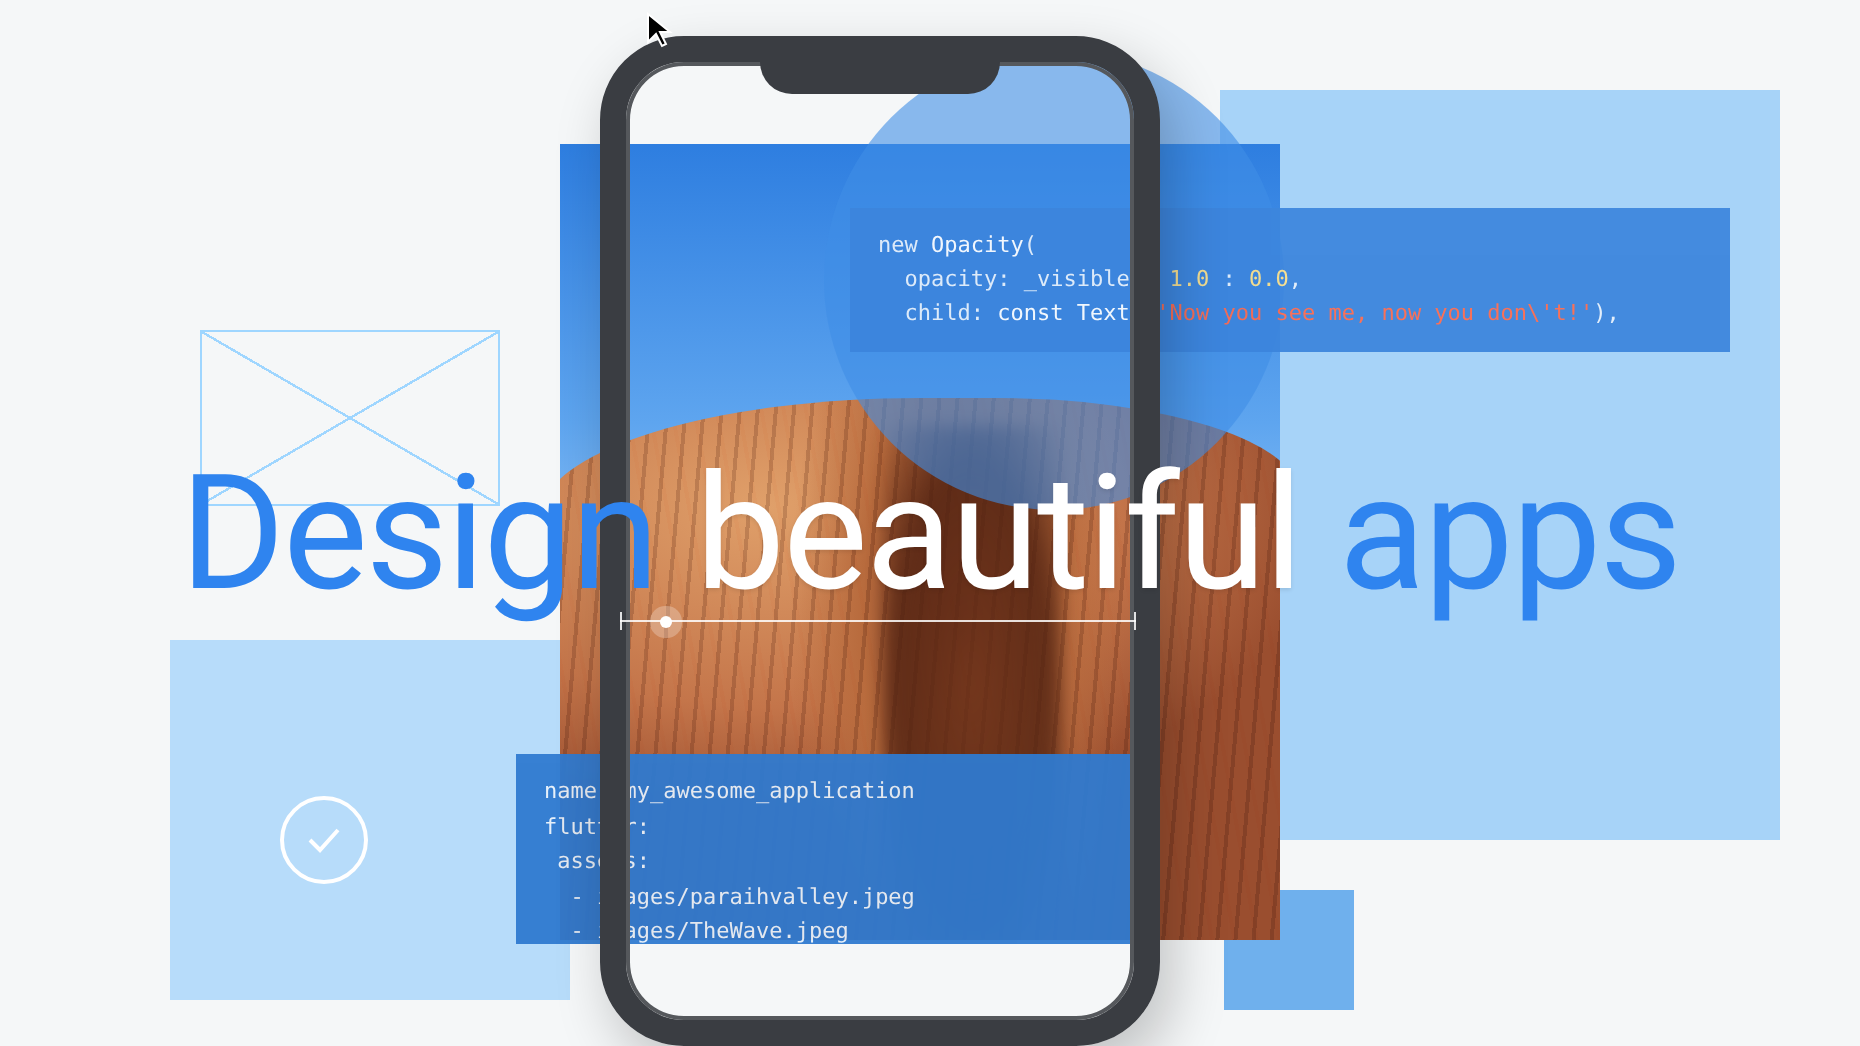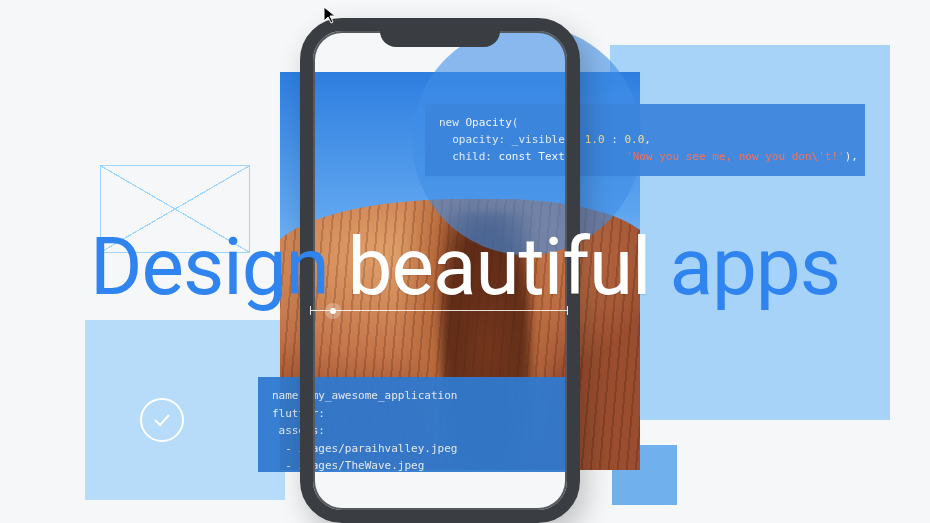--- a/index.html
+++ b/index.html
@@ -152,21 +152,21 @@
     color: #e8f1fb;
     font-family: ui-monospace, Menlo, Consolas, monospace;
     font-size: 11px;
     line-height: 1.55;
     padding: 10px 14px;
     z-index: 6;
     white-space: pre;
   }
   .code-top .kw   { color: #ffffff; }
   .code-top .num  { color: #ffe28a; text-align: right; }
-  .code-top .str  { color: #ff6a4d; margin-left: 48px; }
+  .code-top .str  { color: #ff6a4d; }
 
   
   .code-bot {
     position: absolute;
     left: 258px;
     top: 377px;
     width: 310px;
     height: 95px;
     background: #2f7ad0;
     opacity: .94;

